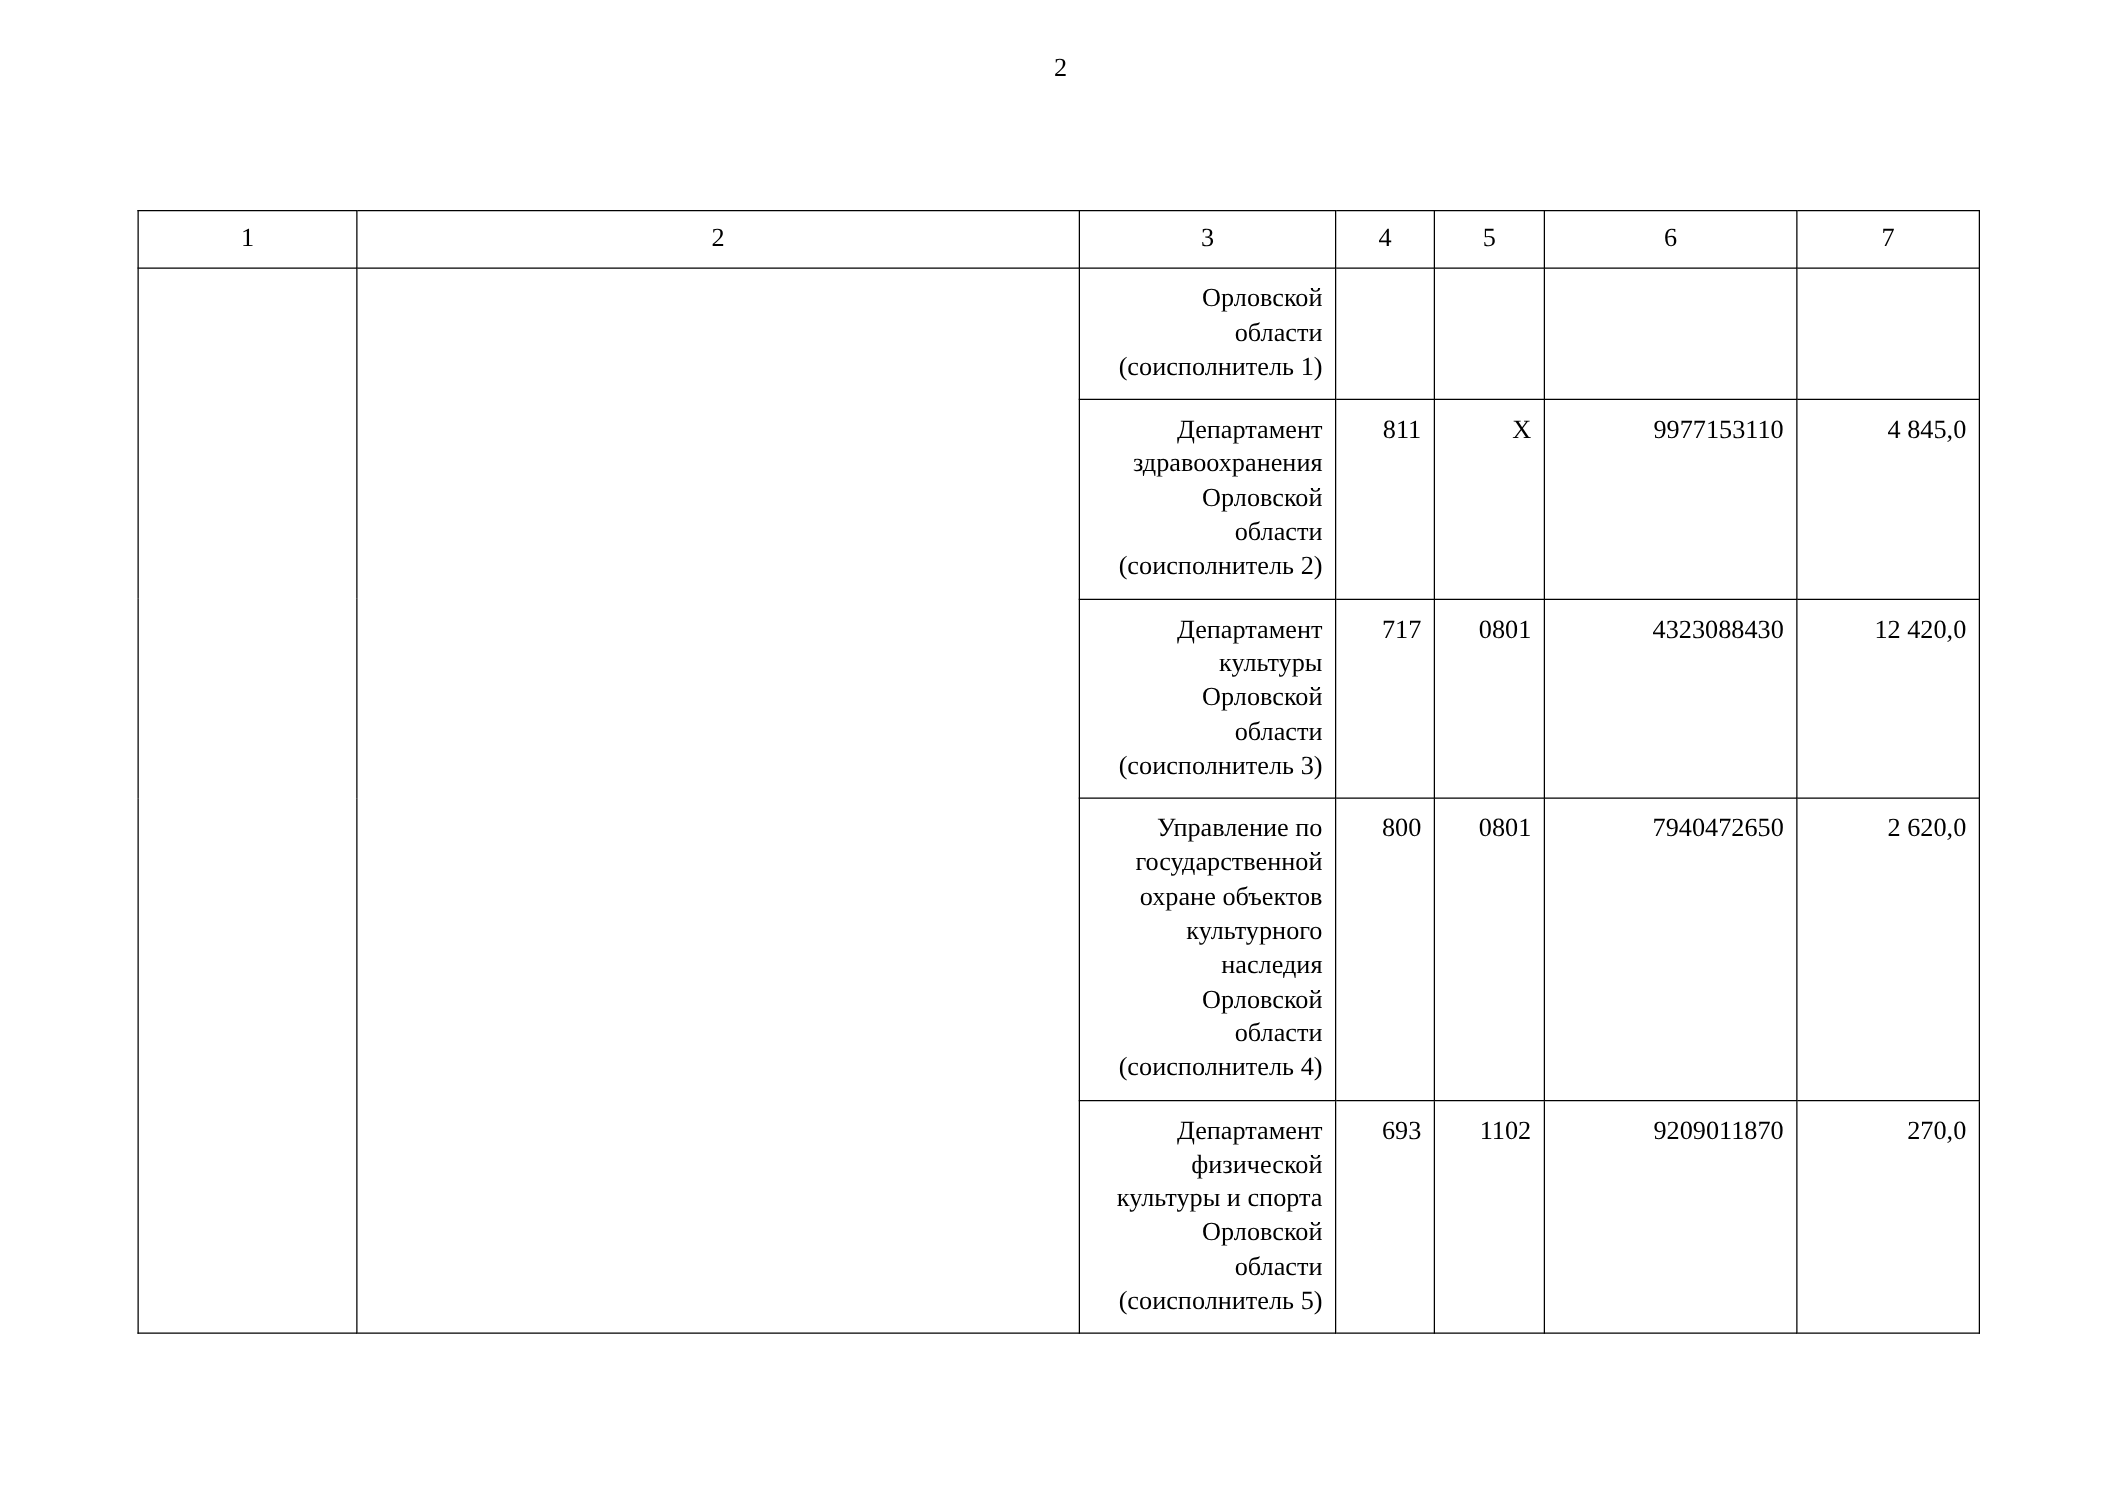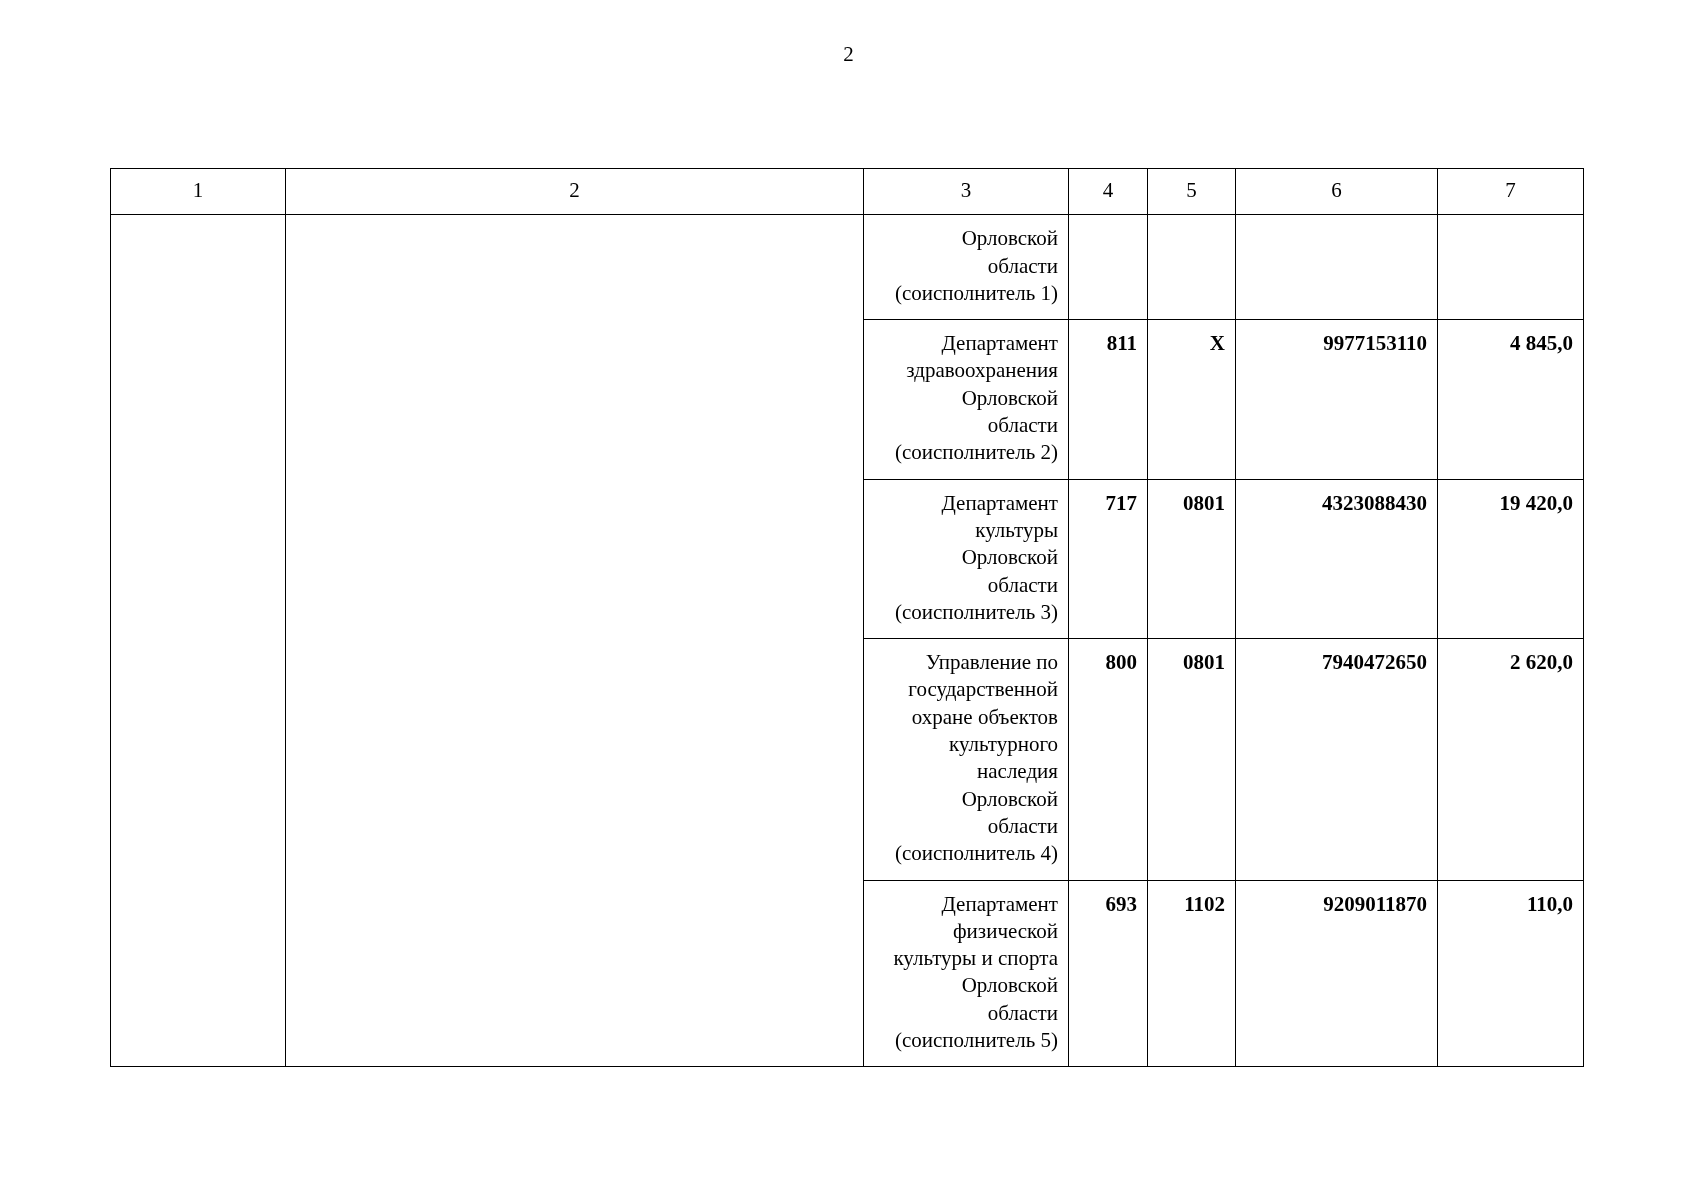--- a/index.html
+++ b/index.html
@@ -63,21 +63,20 @@
     vertical-align: middle;
     padding: 8px 6px 10px 6px;
     height: 20px;
   }
   td.name-cell {
     text-align: left;
     white-space: pre-line;
   }
   td.center {
     text-align: center;
-    font-weight: bold;
   }
   td.blank {
     padding: 0;
   }
 </style>
 </head>
 <body>
 
 <div class="page">
 
@@ -131,21 +130,21 @@
 
         <tr>
           <td class="name-cell">Департамент
 культуры
 Орловской
 области
 (соисполнитель 3)</td>
           <td class="center">717</td>
           <td class="center">0801</td>
           <td class="center">4323088430</td>
-          <td class="center">19 420,0</td>
+          <td class="center">12 420,0</td>
         </tr>
 
         <tr>
           <td class="name-cell">Управление по
 государственной
 охране объектов
 культурного
 наследия
 Орловской
 области
@@ -159,19 +158,19 @@
         <tr>
           <td class="name-cell">Департамент
 физической
 культуры и спорта
 Орловской
 области
 (соисполнитель 5)</td>
           <td class="center">693</td>
           <td class="center">1102</td>
           <td class="center">9209011870</td>
-          <td class="center">110,0</td>
+          <td class="center">270,0</td>
         </tr>
       </tbody>
     </table>
   </div>
 
 </div>
 
 </body></html>

